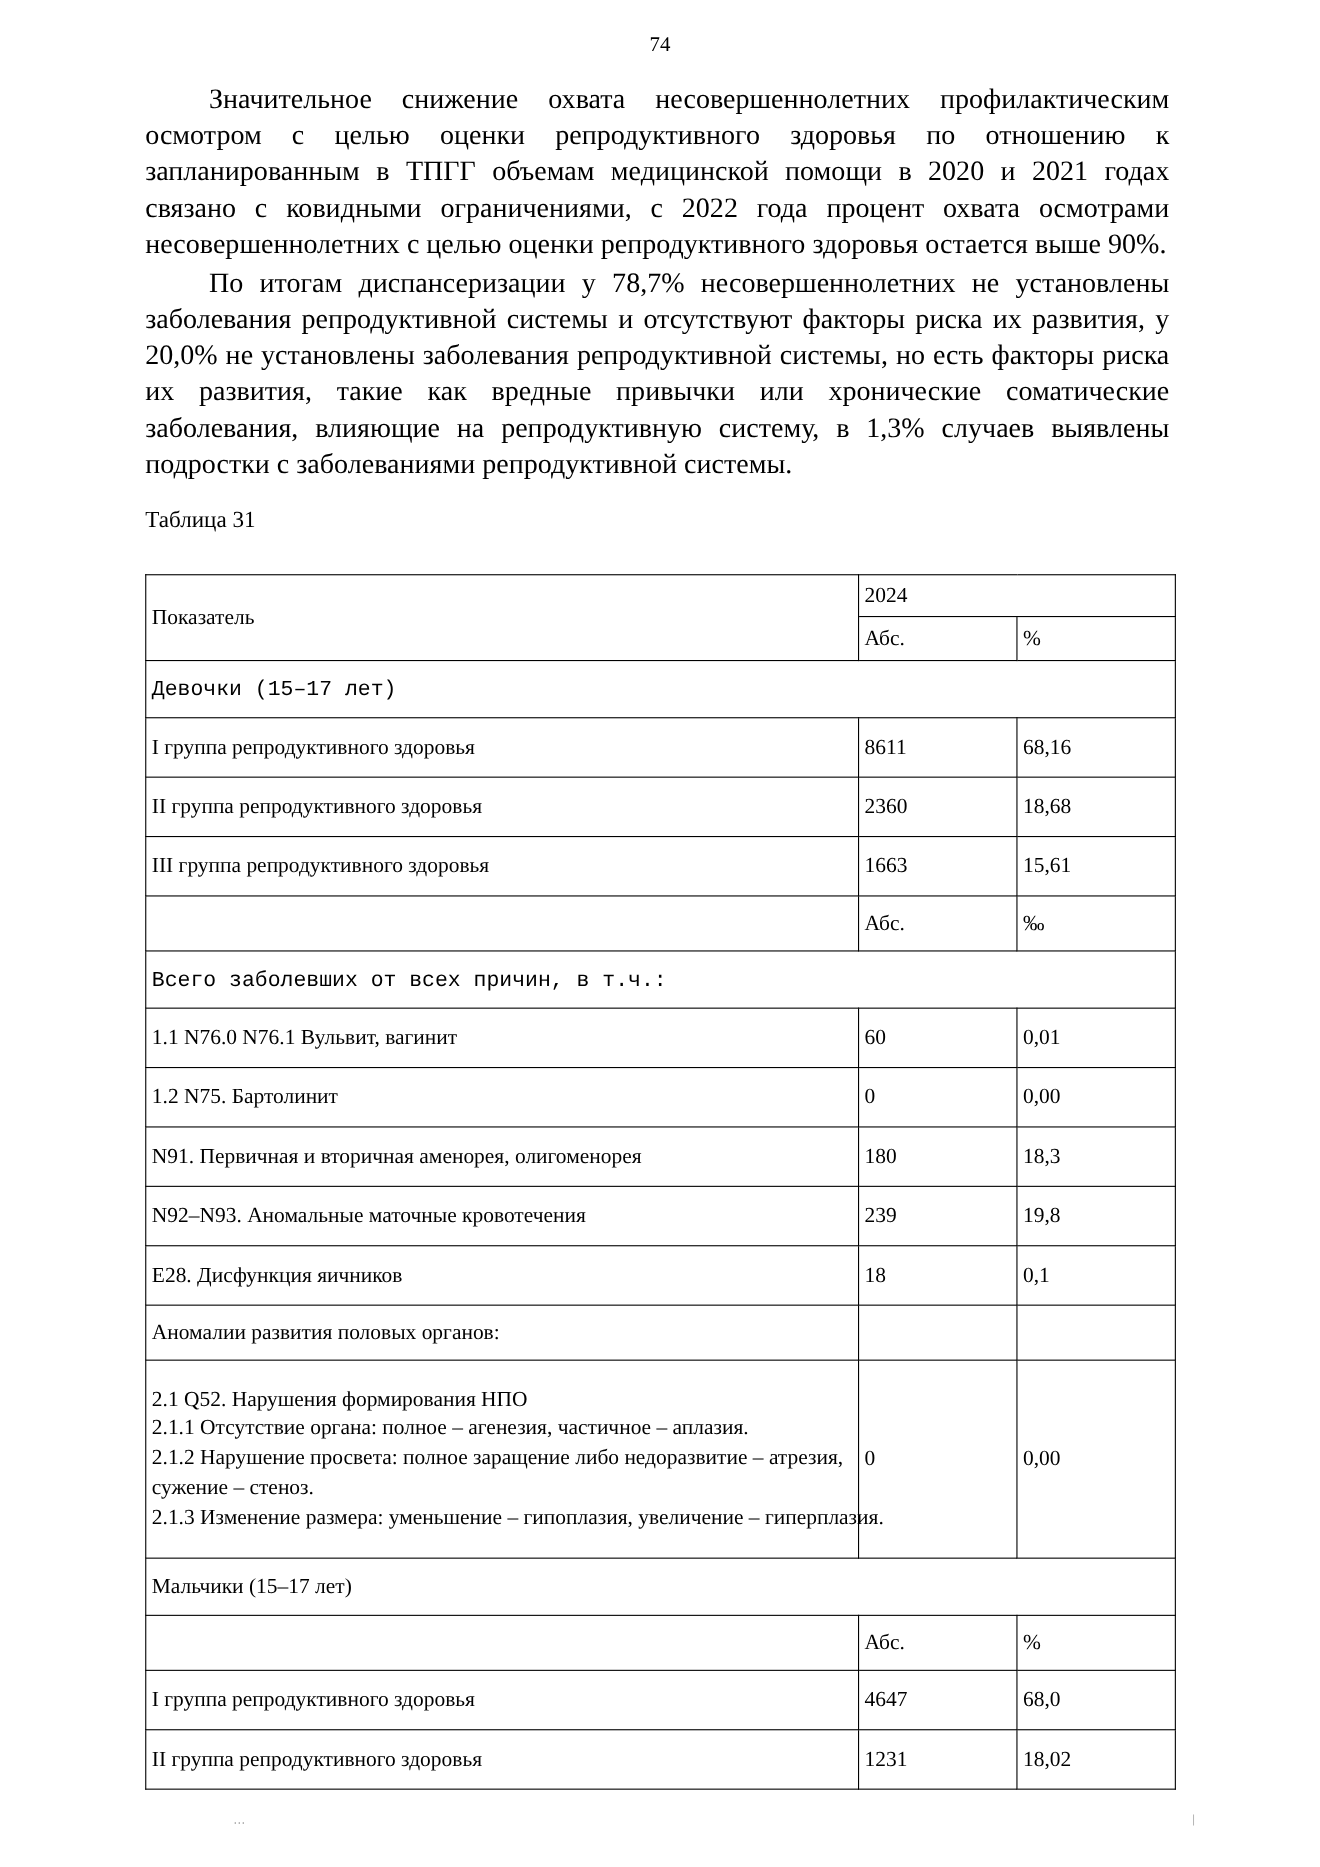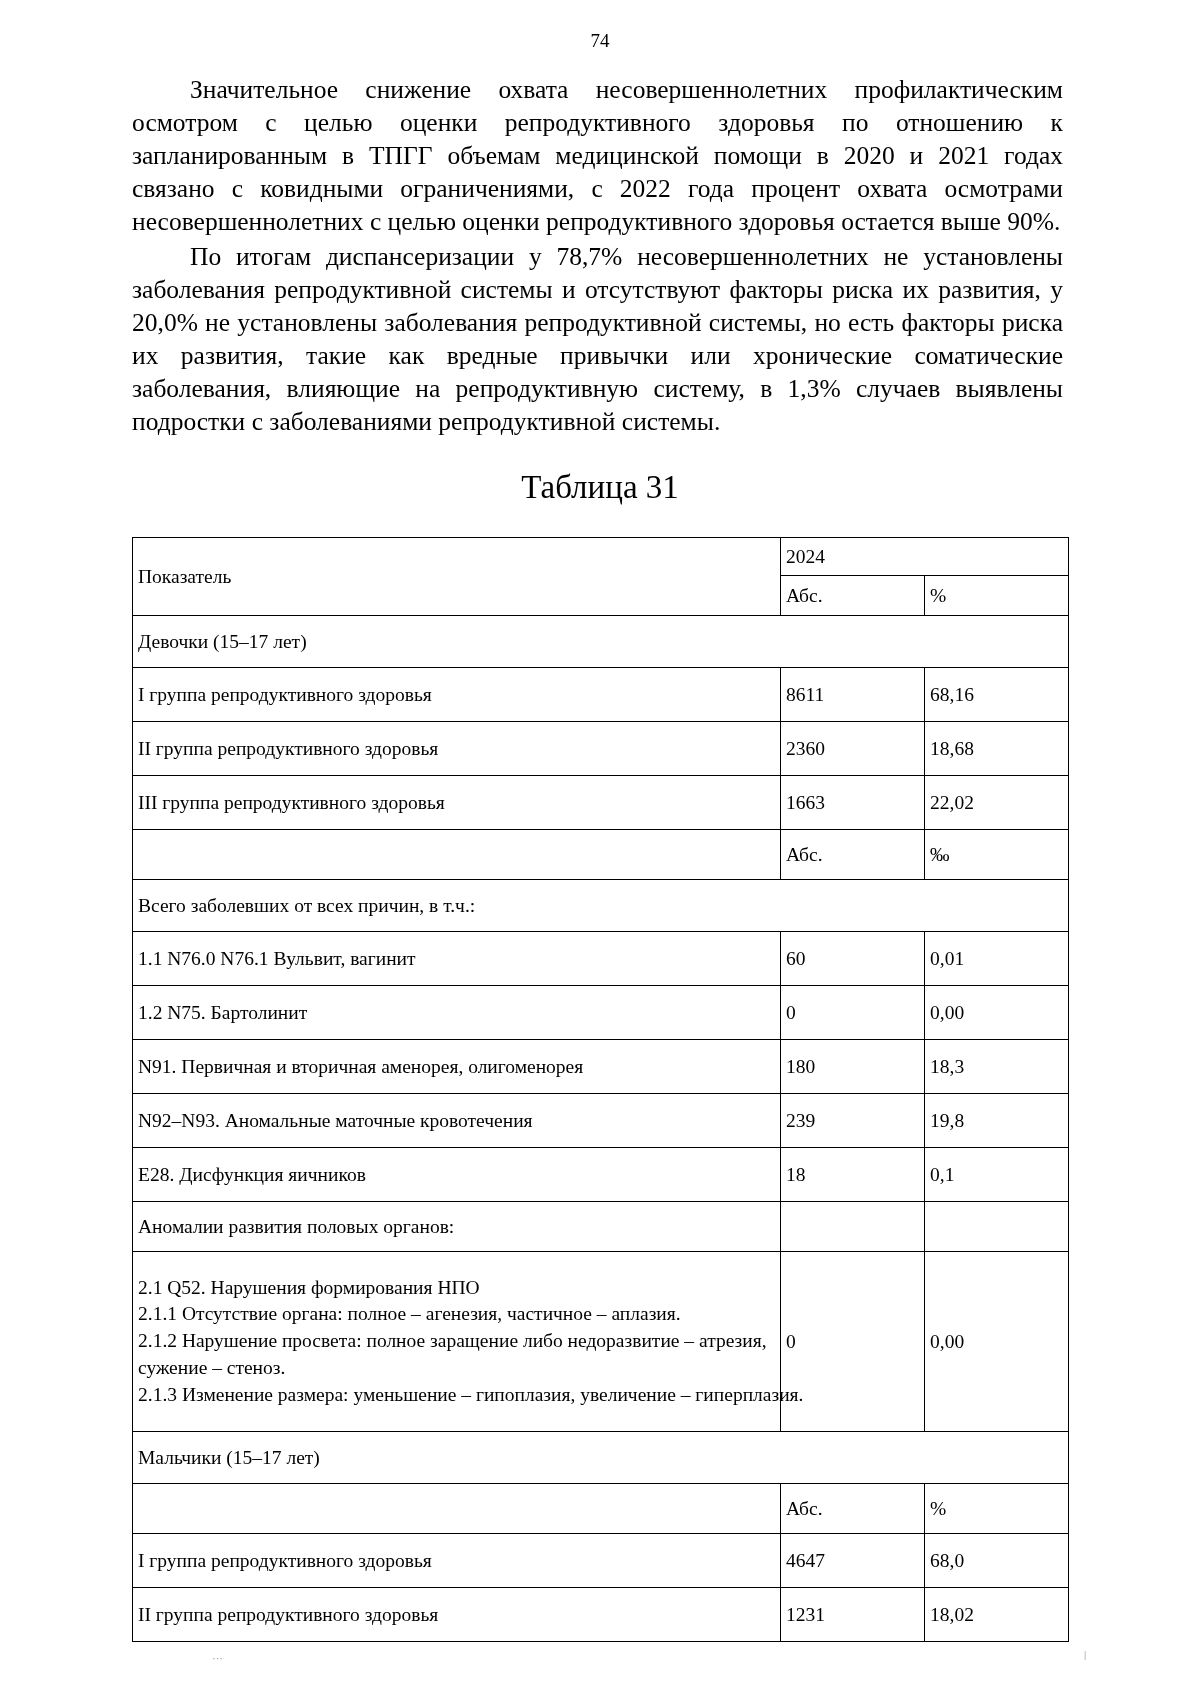--- a/index.html
+++ b/index.html
@@ -46,24 +46,24 @@
     text-justify: inter-word;
     font-size: 25.5px;
     line-height: 33px;
     text-indent: 58px;
     margin: 0 5px 2px 0;
     hyphens: manual;
   }
 
   
   .table-number {
-    text-align: center;
-    font-size: 33px;
+    text-align: left;
+    font-size: 21px;
     line-height: 33px;
-    margin-top: 33px;
+    margin-top: 18px;
   }
 
   .table-title {
     text-align: center;
     font-weight: bold;
     font-size: 25.5px;
     line-height: 30px;
     margin-top: 40px;
   }
   .table-title .line2 { display: block; }
@@ -88,21 +88,21 @@
   table.repro col.c-ind  { width: 648px; }
   table.repro col.c-abs  { width: 144px; }
   table.repro col.c-pct  { width: 144px; }
 
   td.ind, th.ind { padding-left: 5px; }
 
   .r-head-ind { height: 62px; }
   .r-year     { height: 28px; }
   .r-sub      { height: 30px; }
 
-  td.section-label { height: 42px; }
+  td.section-label { height: 42px; font-family: Liberation Mono, monospace; }
   td.row-label     { height: 44px; }
   td.units         { height: 40px; }
   td.bold-label    { font-weight: bold; height: 40px; margin-top: 28px; }
   td.center-label  { text-align: center; height: 42px; }
 
   td.multi {
     height: 170px;
     vertical-align: top;
     padding-top: 8px;
     line-height: 1.38;
@@ -162,21 +162,21 @@
           <td class="num">68,16</td>
         </tr>
         <tr>
           <td class="row-label">II группа репродуктивного здоровья</td>
           <td class="num">2360</td>
           <td class="num">18,68</td>
         </tr>
         <tr>
           <td class="row-label">III группа репродуктивного здоровья</td>
           <td class="num">1663</td>
-          <td class="num">22,02</td>
+          <td class="num">15,61</td>
         </tr>
 
         <tr>
           <td class="units"></td>
           <td class="units num">Абс.</td>
           <td class="units num">‰</td>
         </tr>
 
         <tr>
           <td class="section-label" colspan="3">Всего заболевших от всех причин, в т.ч.:</td>

